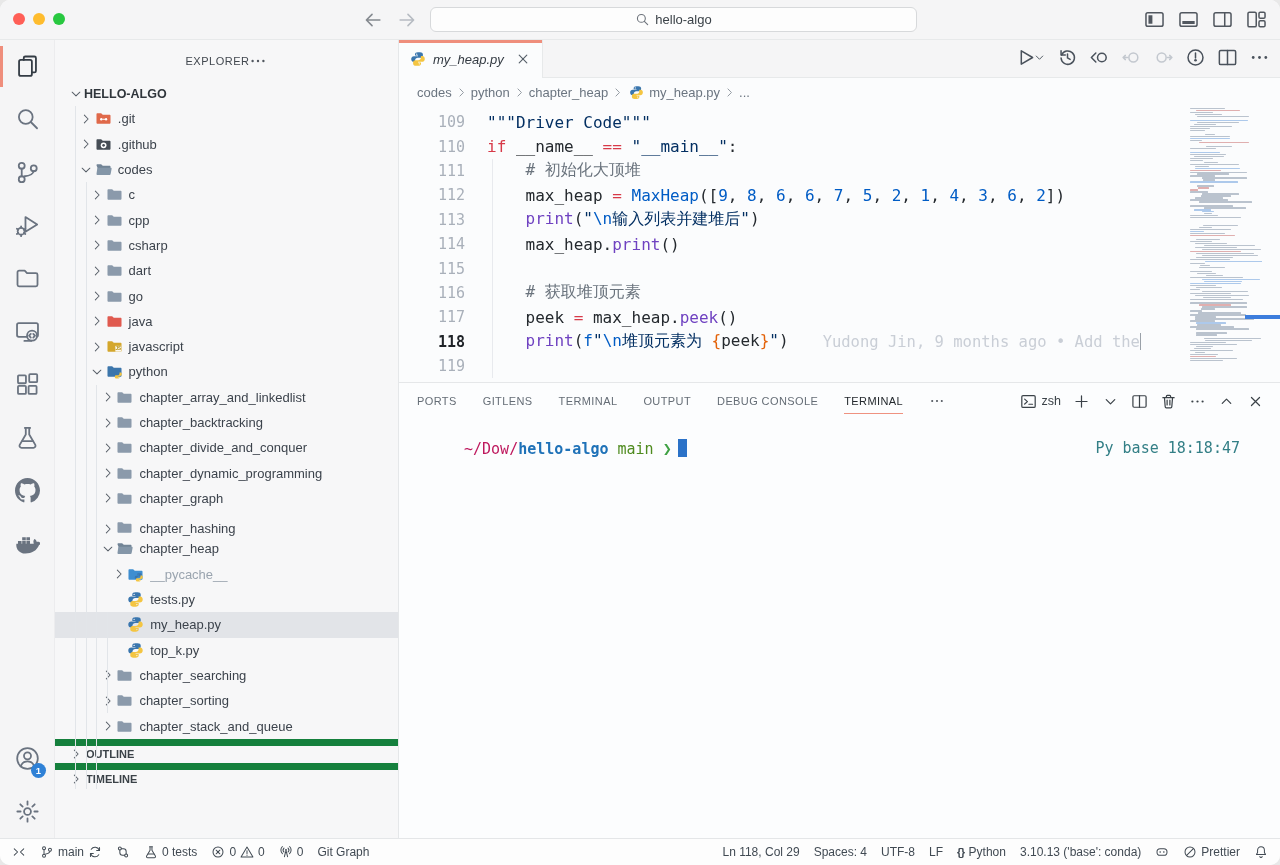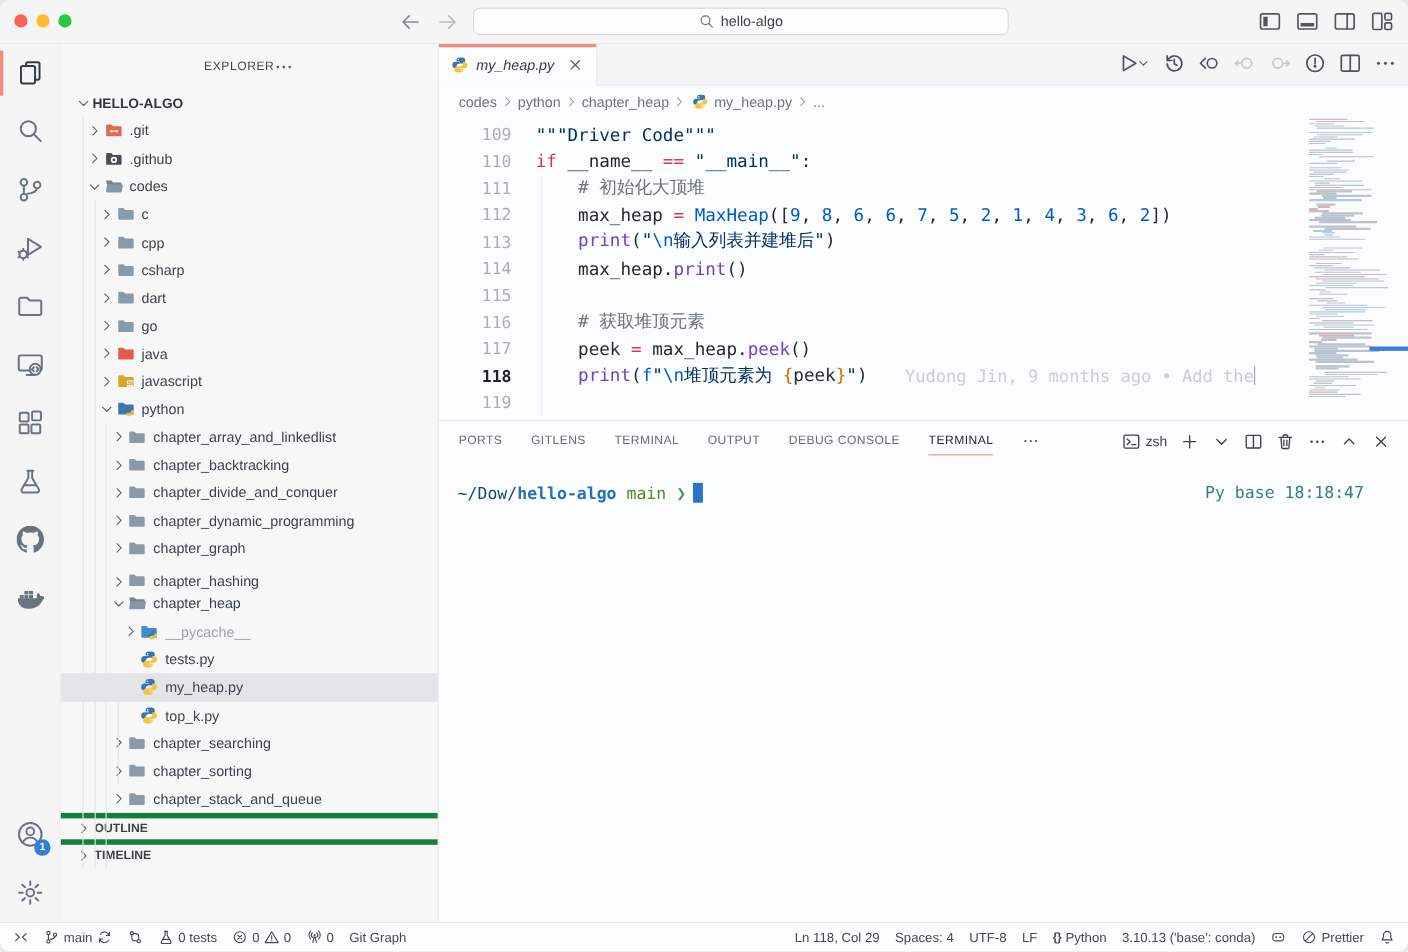--- a/index.html
+++ b/index.html
@@ -50,21 +50,21 @@
   .tree { position:relative; }
   .trow { position:relative; height:25.3px; display:flex; align-items:center; font-size:13px; color:#3c434c; cursor:default; }
   .trow.selected { background:#e2e4e8; }
   .trow .chev { width:17px; height:14px; color:#596069; }
   .trow .chev .ic, .trow .chev svg { width:14px; height:14px; }
   .trow .ficon { width:17px; height:17px; margin-right:6px; position:relative; }
   .trow .ficon svg { width:17px; height:17px; }
   .trow.root-row { font-weight:bold; font-size:12.5px; color:#30363c; }
   .trow.dim .tlabel { color:#9aa4af; }
   .guide-line { position:absolute; width:1px; background:#e2e5e9; }
-  .sb-section { height:24.5px; border-top:5px solid #15803d; display:flex; align-items:center;
+  .sb-section { height:24.5px; border-top:7px solid #15803d; display:flex; align-items:center;
     font-size:11px; font-weight:bold; color:#3b4248; padding-left:14px; gap:3px; }
   .sb-section .ic { width:14px; height:14px; color:#596069; }
 
   
   .main { position:absolute; left:399px; top:40px; width:881px; height:798px; background:#fbfcfd; }
   .tabstrip { position:absolute; left:0; top:0; width:881px; height:38px; background:#f5f5f6;
     border-bottom:1px solid #e7e9ea; display:flex; }
   .tab { position:relative; height:38px; padding:0 11px; background:#fbfcfd;
     border-right:1px solid #e7e9ea; display:flex; align-items:center; gap:7px; }
   .tab::before { content:""; position:absolute; left:0; right:0; top:0; height:2.5px; background:#ef8e7c; }
@@ -106,21 +106,21 @@
   .paneltabs { position:relative; height:36px; display:flex; align-items:center; padding-left:18px; gap:26px; }
   .ptab { position:relative; font-size:11px; letter-spacing:.4px; color:#656d76; height:36px;
     display:flex; align-items:center; }
   .ptab.active { color:#24292e; }
   .ptab.active::after { content:""; position:absolute; left:0; right:0; bottom:5px; height:1.5px; background:#ef9280; }
   .ptab-more { width:16px; height:16px; color:#51575f; }
   .panel-actions { position:absolute; right:16px; top:0; height:36px; display:flex; align-items:center; gap:12px; color:#4a525c; }
   .panel-actions .ic { width:17px; height:17px; }
   .pa-shell { display:flex; align-items:center; gap:5px; font-size:12.5px; color:#3b4248; }
   .terminal { position:relative; padding:20px 0 0 17px; font-family:"DejaVu Sans Mono", monospace; font-size:15px; }
-  .t-path { color:#0c4a6e; }
+  .t-path { color:#be185d;margin-left:48px; }
   .t-repo { color:#1f72b8; font-weight:bold; }
   .t-branch { color:#4f8b1f; }
   .t-arrow { color:#3fa144; }
   .t-cursor { display:inline-block; width:9px; height:18px; background:#2b72c8; vertical-align:-3px; margin-left:6px; }
   .t-right { position:absolute; right:40px; top:20px; color:#337f86; }
 
   
   .statusbar { position:absolute; left:0; top:838px; width:1280px; height:27px;
     background:#fdfdfd; border-top:1px solid #e4e6e8; display:flex; align-items:center;
     justify-content:space-between; padding:0 12px; font-size:12px; color:#414a53; }

